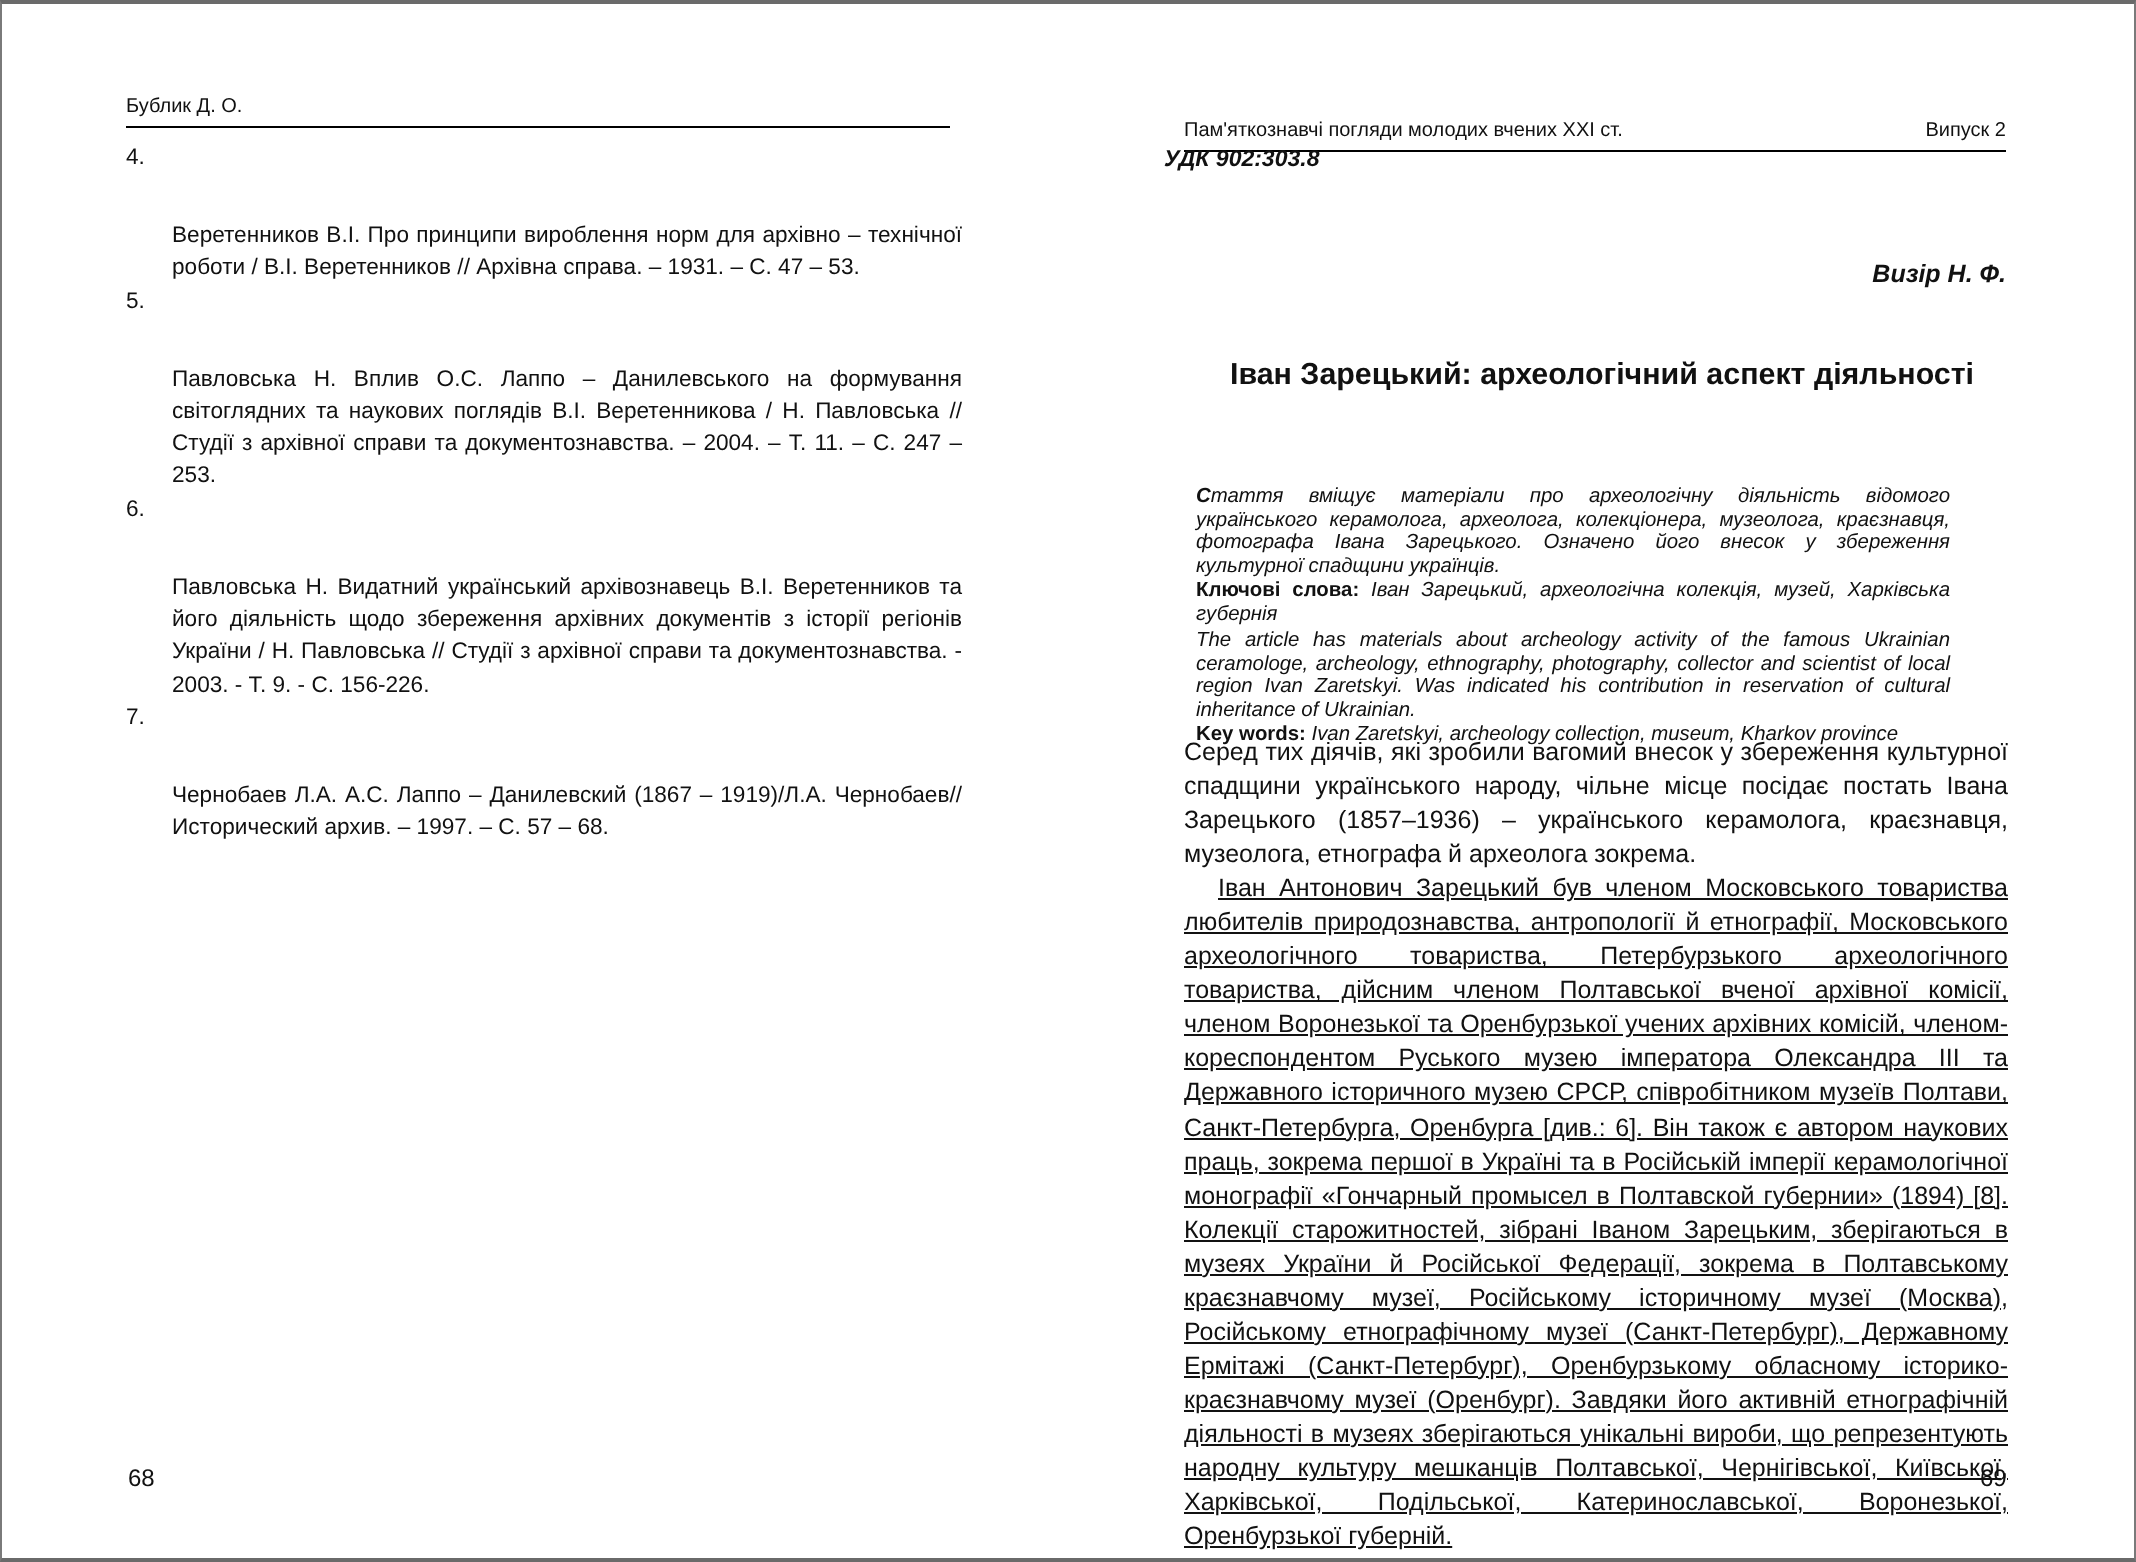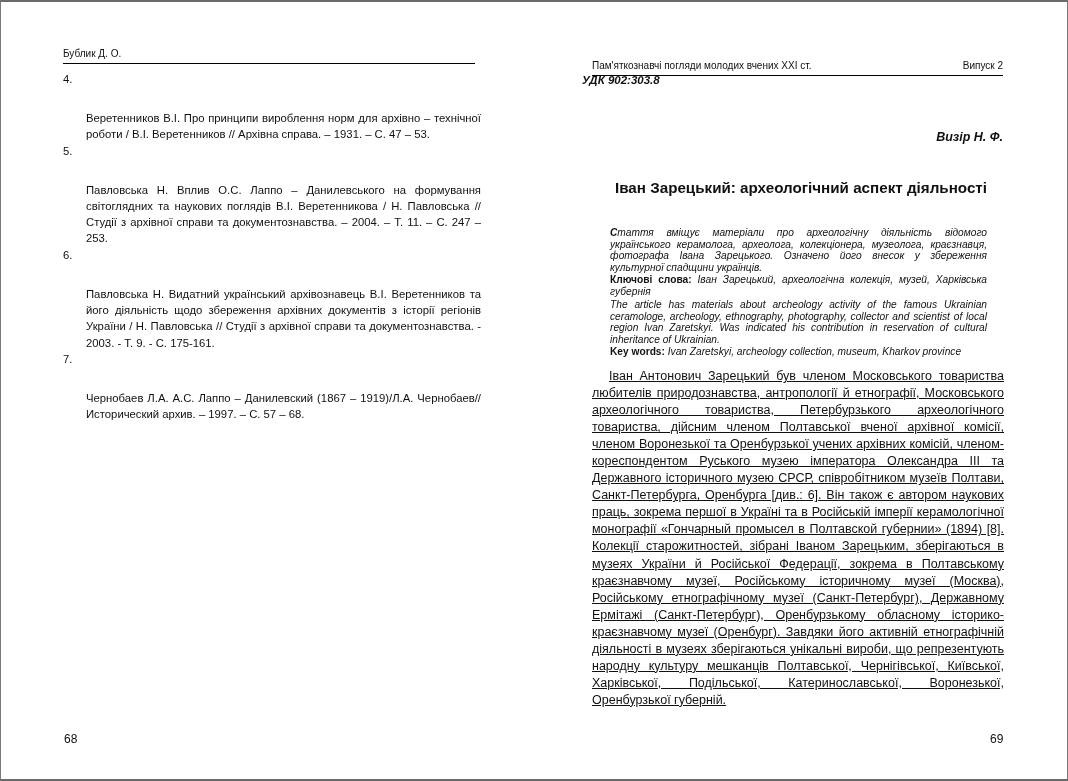--- a/index.html
+++ b/index.html
@@ -27,21 +27,21 @@
 
   .refs { position: absolute; left: 63px; top: 71px; width: 418px; font-size: 11.3px; line-height: 16.3px; }
   .ref { display: flex; text-align: justify; }
   .ref-num { width: 23px; flex: none; }
   .ref-text { flex: 1; text-align: justify; margin-top: 39px; }
 
   .udk { position: absolute; left: 48px; top: 74px; font-weight: bold; font-size: 11.5px; font-style: italic; }
   .author { position: absolute; right: 65px; top: 130px; font-weight: bold; font-style: italic; font-size: 12.5px; }
   .title { position: absolute; left: 77px; top: 179px; width: 380px; font-weight: bold; font-size: 15.2px; text-align: center; }
 
-  .abstract { position: absolute; left: 76px; width: 377px; font-size: 10.2px; line-height: 11.7px; font-style: italic; text-align: justify; }
+  .abstract { position: absolute; left: 64px; width: 377px; font-size: 10.2px; line-height: 11.7px; font-style: italic; text-align: justify; margin-top: 16px; }
   .abstract.ua { top: 227px; }
   .abstract.en { top: 299px; }
   .kw-label { font-weight: bold; font-style: normal; }
   .abstract .lead { font-weight: bold; }
 
   .body { position: absolute; left: 58px; top: 368px; width: 412px; font-size: 12.5px; line-height: 17.05px; text-align: justify; }
   .body p { margin: 0; }
   .body p.indent { text-indent: 17px; text-decoration: underline; }
 
   .page-num { position: absolute; top: 732px; font-size: 12px; }
@@ -62,21 +62,21 @@
     <div class="ref">
       <span class="ref-num">4.</span>
       <span class="ref-text">Веретенников В.І. Про принципи вироблення норм для архівно – технічної роботи / В.І. Веретенников // Архівна справа. – 1931. – С. 47 – 53.</span>
     </div>
     <div class="ref">
       <span class="ref-num">5.</span>
       <span class="ref-text">Павловська Н. Вплив О.С. Лаппо – Данилевського на формування світоглядних та наукових поглядів В.І. Веретенникова / Н. Павловська // Студії з архівної справи та документознавства. – 2004. – Т. 11. – С. 247 – 253.</span>
     </div>
     <div class="ref">
       <span class="ref-num">6.</span>
-      <span class="ref-text">Павловська Н. Видатний український архівознавець В.І. Веретенников та його діяльність щодо збереження архівних документів з історії регіонів України / Н. Павловська // Студії з архівної справи та документознавства. - 2003. - Т. 9. - С. 175-161.</span>
+      <span class="ref-text">Павловська Н. Видатний український архівознавець В.І. Веретенников та його діяльність щодо збереження архівних документів з історії регіонів України / Н. Павловська // Студії з архівної справи та документознавства. - 2003. - Т. 9. - С. 156-226.</span>
     </div>
     <div class="ref">
       <span class="ref-num">7.</span>
       <span class="ref-text">Чернобаев Л.А. А.С. Лаппо – Данилевский (1867 – 1919)/Л.А. Чернобаев// Исторический архив. – 1997. – С. 57 – 68.</span>
     </div>
   </div>
 
   <div class="page-num">68</div>
 </div>
 
@@ -94,17 +94,18 @@
     <span class="lead">С</span><span>таття вміщує матеріали про археологічну діяльність відомого українського керамолога, археолога, колекціонера, музеолога, краєзнавця, фотографа Івана Зарецького. Означено його внесок у збереження культурної спадщини українців.</span><br>
     <span class="kw-label">Ключові слова:</span><span> Іван Зарецький, археологічна колекція, музей, Харківська губернія</span>
   </div>
 
   <div class="abstract en">
     <span>The article has materials about archeology activity of the famous Ukrainian ceramologe, archeology, ethnography, photography, collector and scientist of local region Ivan Zaretskyi.  Was indicated his contribution in reservation of cultural inheritance of Ukrainian.</span><br>
     <span class="kw-label">Key words:</span><span> Ivan Zaretskyi, archeology collection, museum, Kharkov province</span>
   </div>
 
   <div class="body">
+    <p>Серед тих діячів, які зробили вагомий внесок у збереження культурної спадщини українського народу, чільне місце посідає постать Івана Зарецького (1857–1936) – українського керамолога, краєзнавця, музеолога, етнографа й  археолога зокрема.</p>
     <p class="indent">Іван Антонович Зарецький був членом Московського товариства любителів природознавства, антропології й етнографії, Московського археологічного товариства, Петербурзького археологічного товариства, дійсним членом Полтавської вченої архівної комісії, членом Воронезької та Оренбурзької учених архівних комісій, членом-кореспондентом Руського музею імператора Олександра III та Державного історичного музею СРСР, співробітником музеїв Полтави, Санкт-Петербурга, Оренбурга [див.: 6].  Він також є автором наукових праць, зокрема першої в Україні та в Російській імперії керамологічної монографії «Гончарный промысел в Полтавской губернии» (1894) [8]. Колекції старожитностей, зібрані Іваном Зарецьким, зберігаються в музеях України й Російської Федерації, зокрема в Полтавському краєзнавчому музеї, Російському історичному музеї (Москва), Російському етнографічному музеї (Санкт-Петербург), Державному Ермітажі (Санкт-Петербург), Оренбурзькому обласному історико-краєзнавчому музеї (Оренбург). Завдяки його активній етнографічній діяльності в музеях зберігаються унікальні вироби, що репрезентують народну культуру мешканців Полтавської, Чернігівської, Київської, Харківської, Подільської, Катеринославської, Воронезької, Оренбурзької губерній.</p>
   </div>
 
   <div class="page-num">69</div>
 </div>
 
 </body></html>

